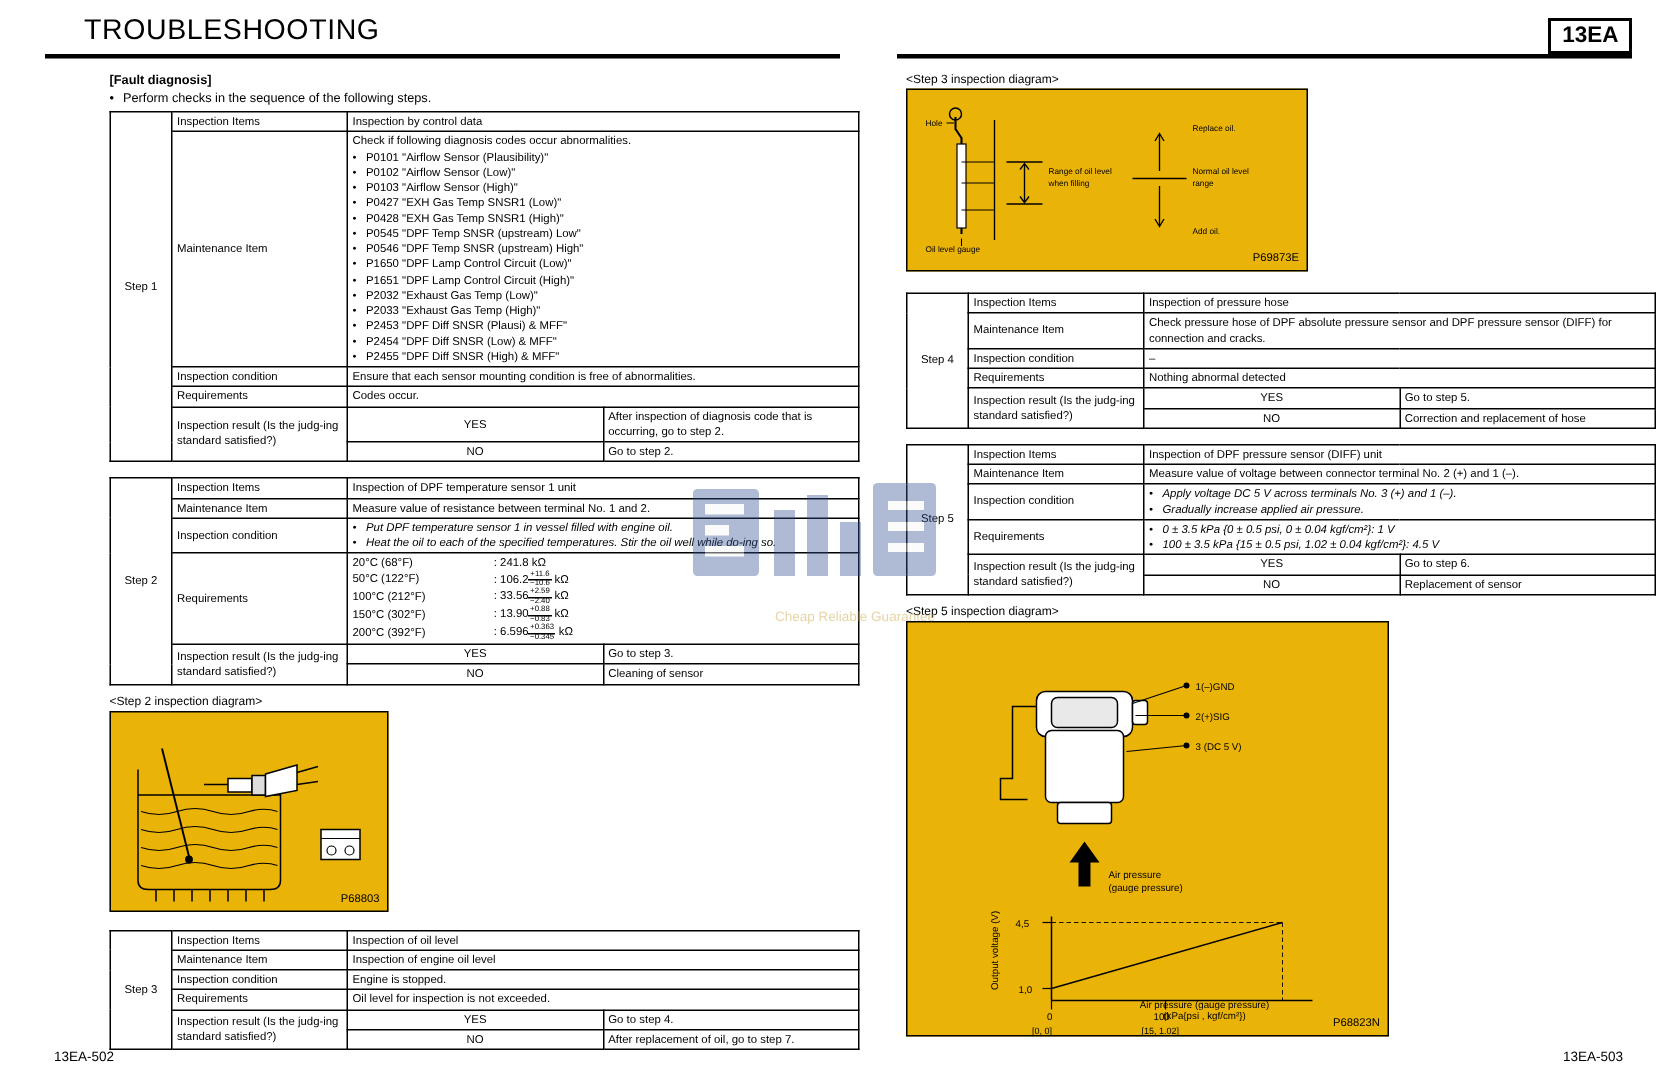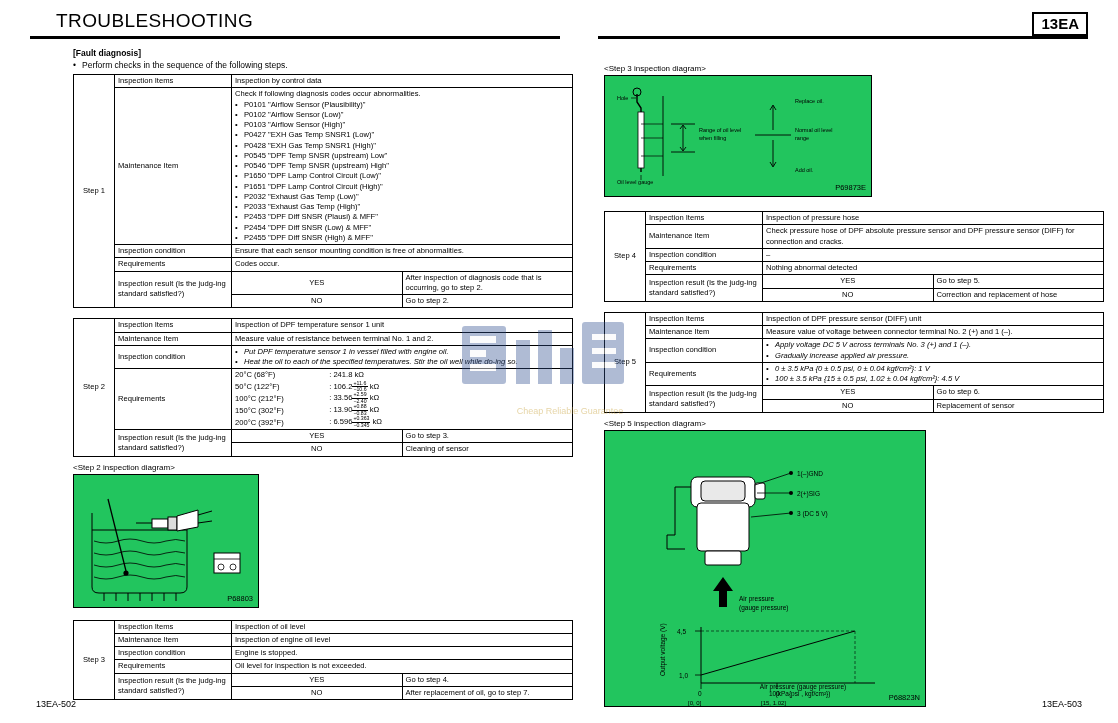--- a/index.html
+++ b/index.html
@@ -33,21 +33,21 @@
   ul.dot{margin:0;padding:0;list-style:none;}
   ul.dot li{position:relative;padding-left:9px;}
   ul.dot li:before{content:"\2022";position:absolute;left:0;top:0;}
   ul.dash{margin:0;padding:0;list-style:none;font-style:italic;}
   ul.dash li{position:relative;padding-left:9px;}
   ul.dash li:before{content:"\2022";position:absolute;left:0;top:0;}
   .fr{display:inline-block;vertical-align:-2px;text-align:center;font-size:5.2px;line-height:1.05;}
   .fr b{display:block;border-bottom:1px solid #000;font-weight:normal;padding:0 1px;}
   .fr i{display:block;font-style:normal;padding:0 1px;}
   
-  .diagbox{border:1px solid #000;position:relative;background:#22c55e;}
+  .diagbox{border:1px solid #000;position:relative;background:#eab308;}
   .cap{font-size:8px;margin:6px 0 2px 0;}
   .pcode{position:absolute;font-size:7.5px;}
   
   .ft{position:absolute;bottom:14px;font-size:9px;}
   .ftL{left:36px;}
   .ftR{right:36px;}
   
   .wm{position:absolute;left:460px;top:300px;width:220px;height:125px;opacity:.45;pointer-events:none;}
   .wm .txt{position:absolute;left:0;top:106px;width:220px;text-align:center;font-size:9px;color:#c8a23c;}
   svg{display:block;}
@@ -257,21 +257,21 @@
         <td class="yn">NO</td>
         <td class="v">After replacement of oil, go to step 7.</td>
       </tr>
     </tbody>
       </table>
 
   </div>
 
   <div class="colR">
 
-    <div class="cap" style="margin-top:16px">&lt;Step 3 inspection diagram&gt;</div>
+    <div class="cap" style="margin-top:0">&lt;Step 3 inspection diagram&gt;</div>
     <div class="diagbox" style="width:266px;height:120px;">
       <svg width="266" height="120" viewBox="0 0 266 120">
 
         <path d="M32 18 L32 26 L36 32 L36 96" fill="none" stroke="#000" stroke-width="1.4"></path>
         <circle cx="32" cy="16" r="4" fill="none" stroke="#000" stroke-width="1"></circle>
         <rect x="33" y="36" width="6" height="56" fill="#fff" stroke="#000" stroke-width=".8"></rect>
 
         <line x1="58" y1="20" x2="58" y2="100" stroke="#000" stroke-width=".9"></line>
         <line x1="36" y1="48" x2="58" y2="48" stroke="#000" stroke-width=".7"></line>
         <line x1="36" y1="62" x2="58" y2="62" stroke="#000" stroke-width=".7"></line>

